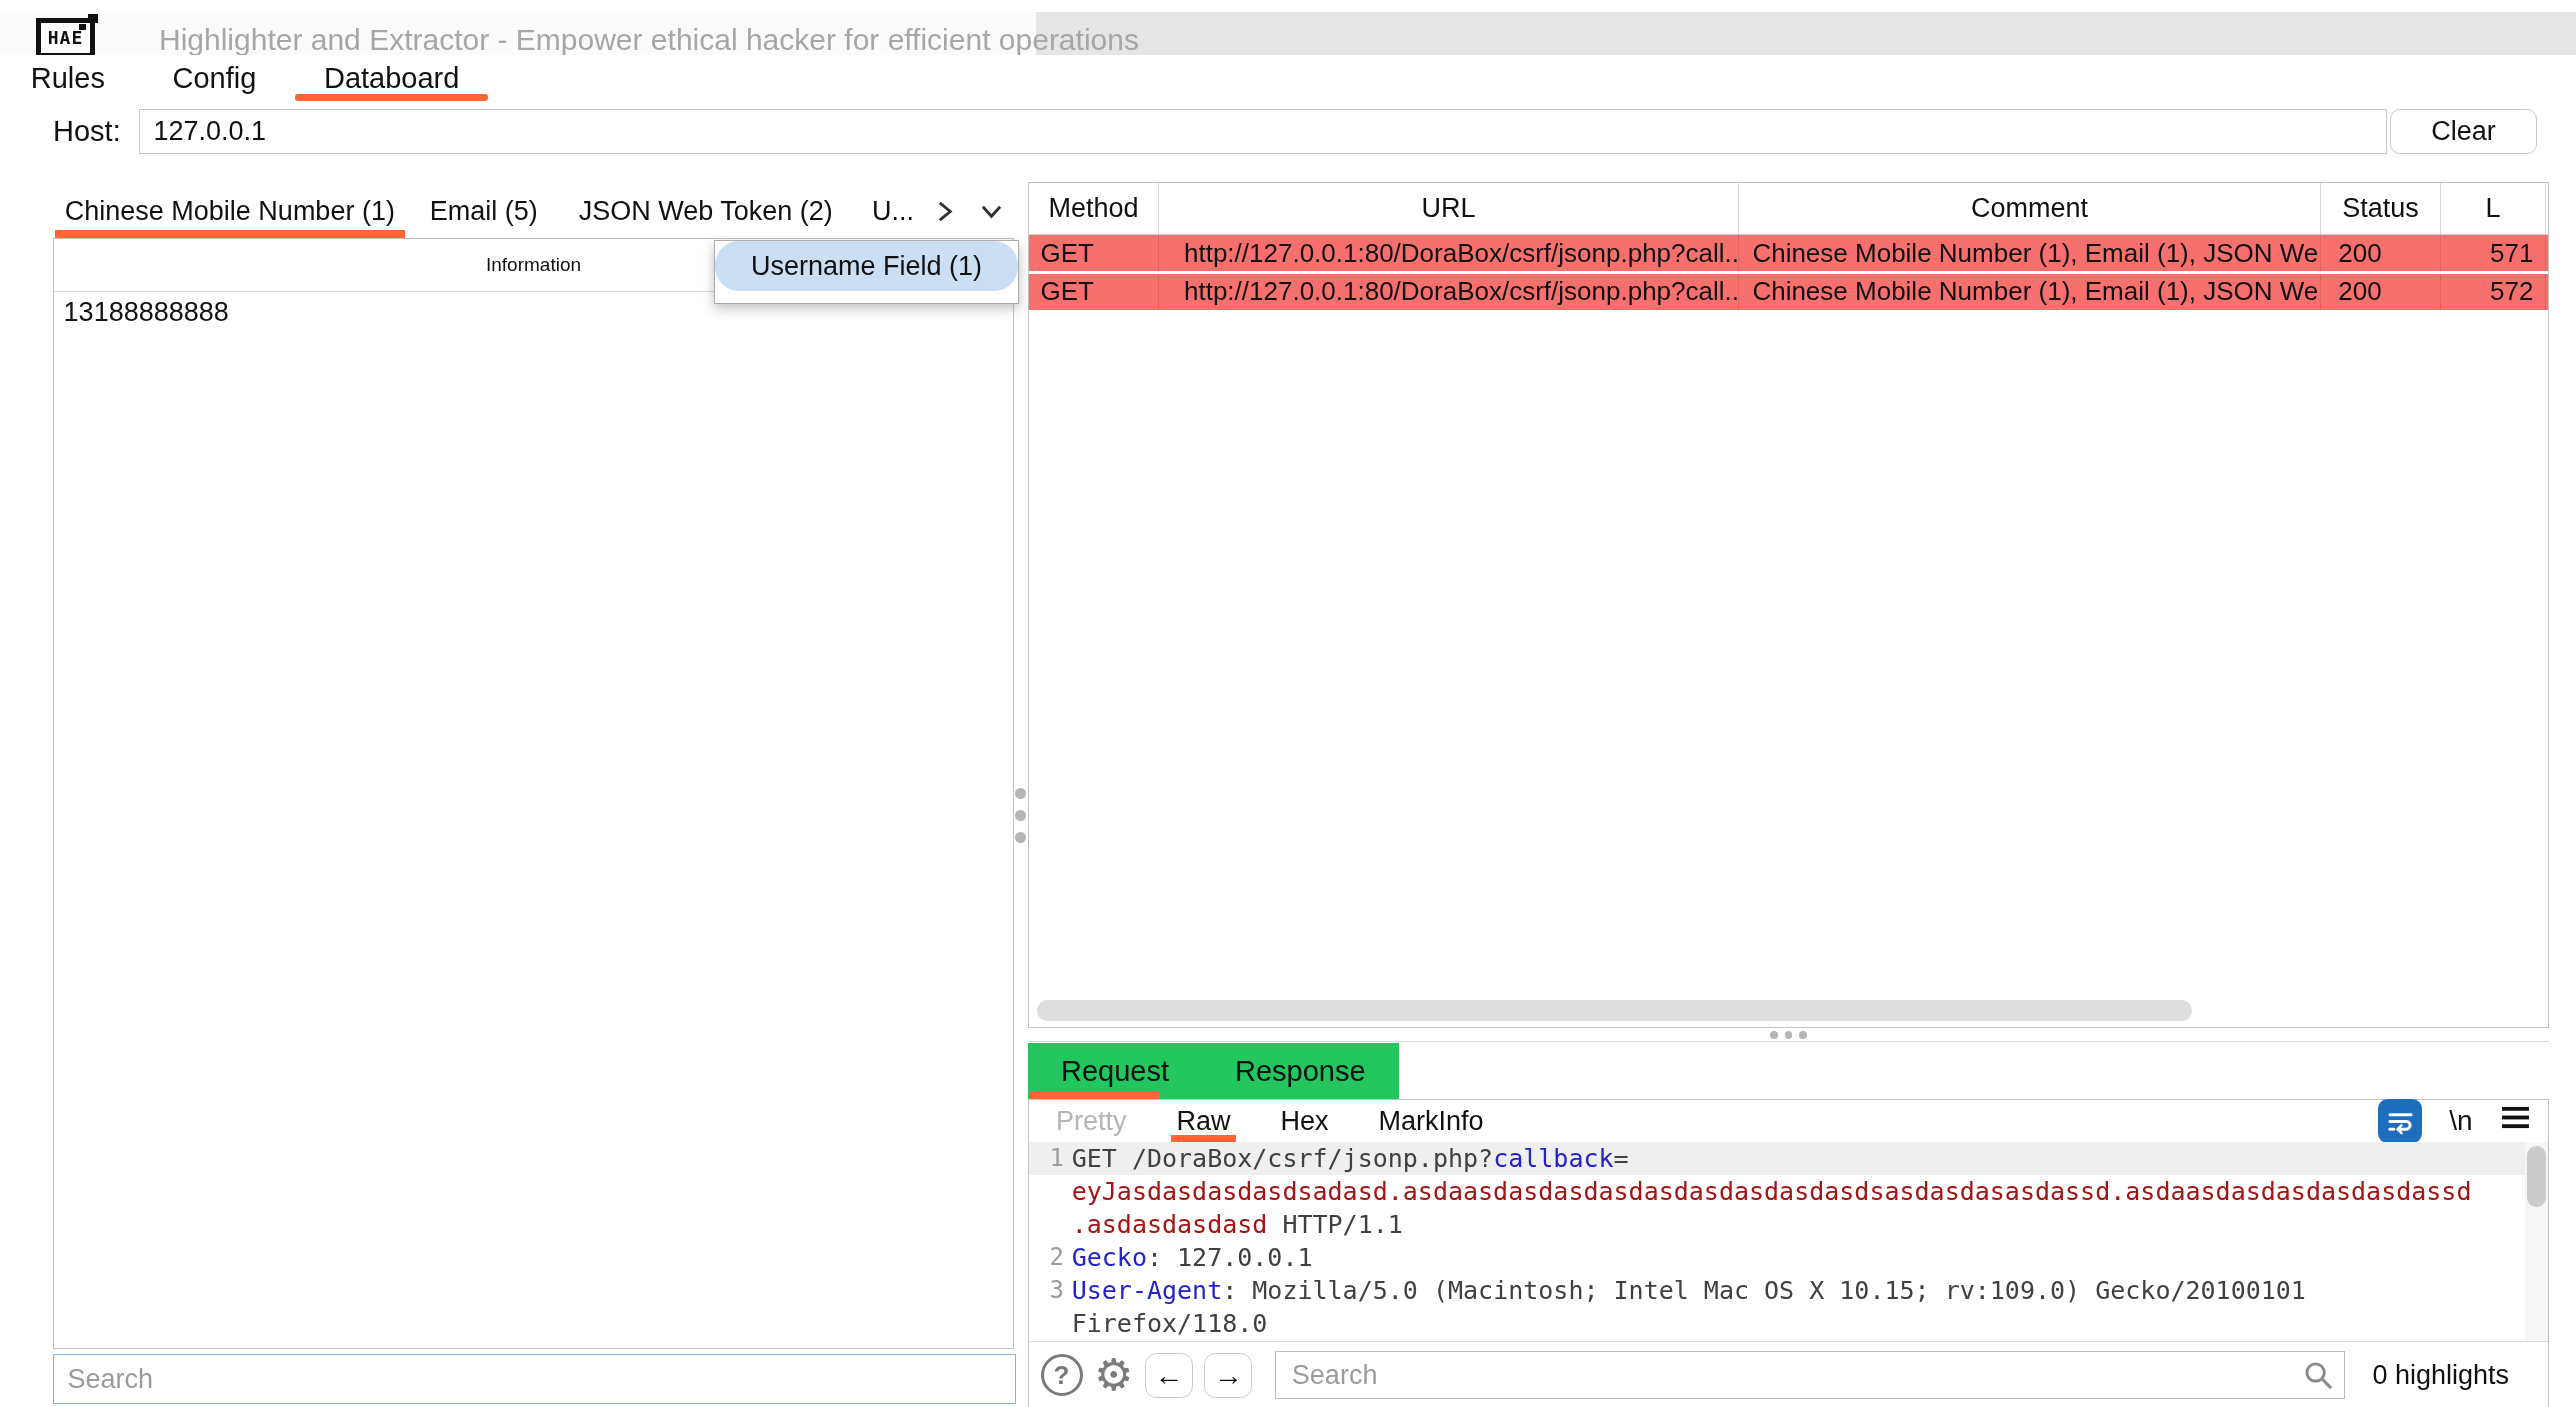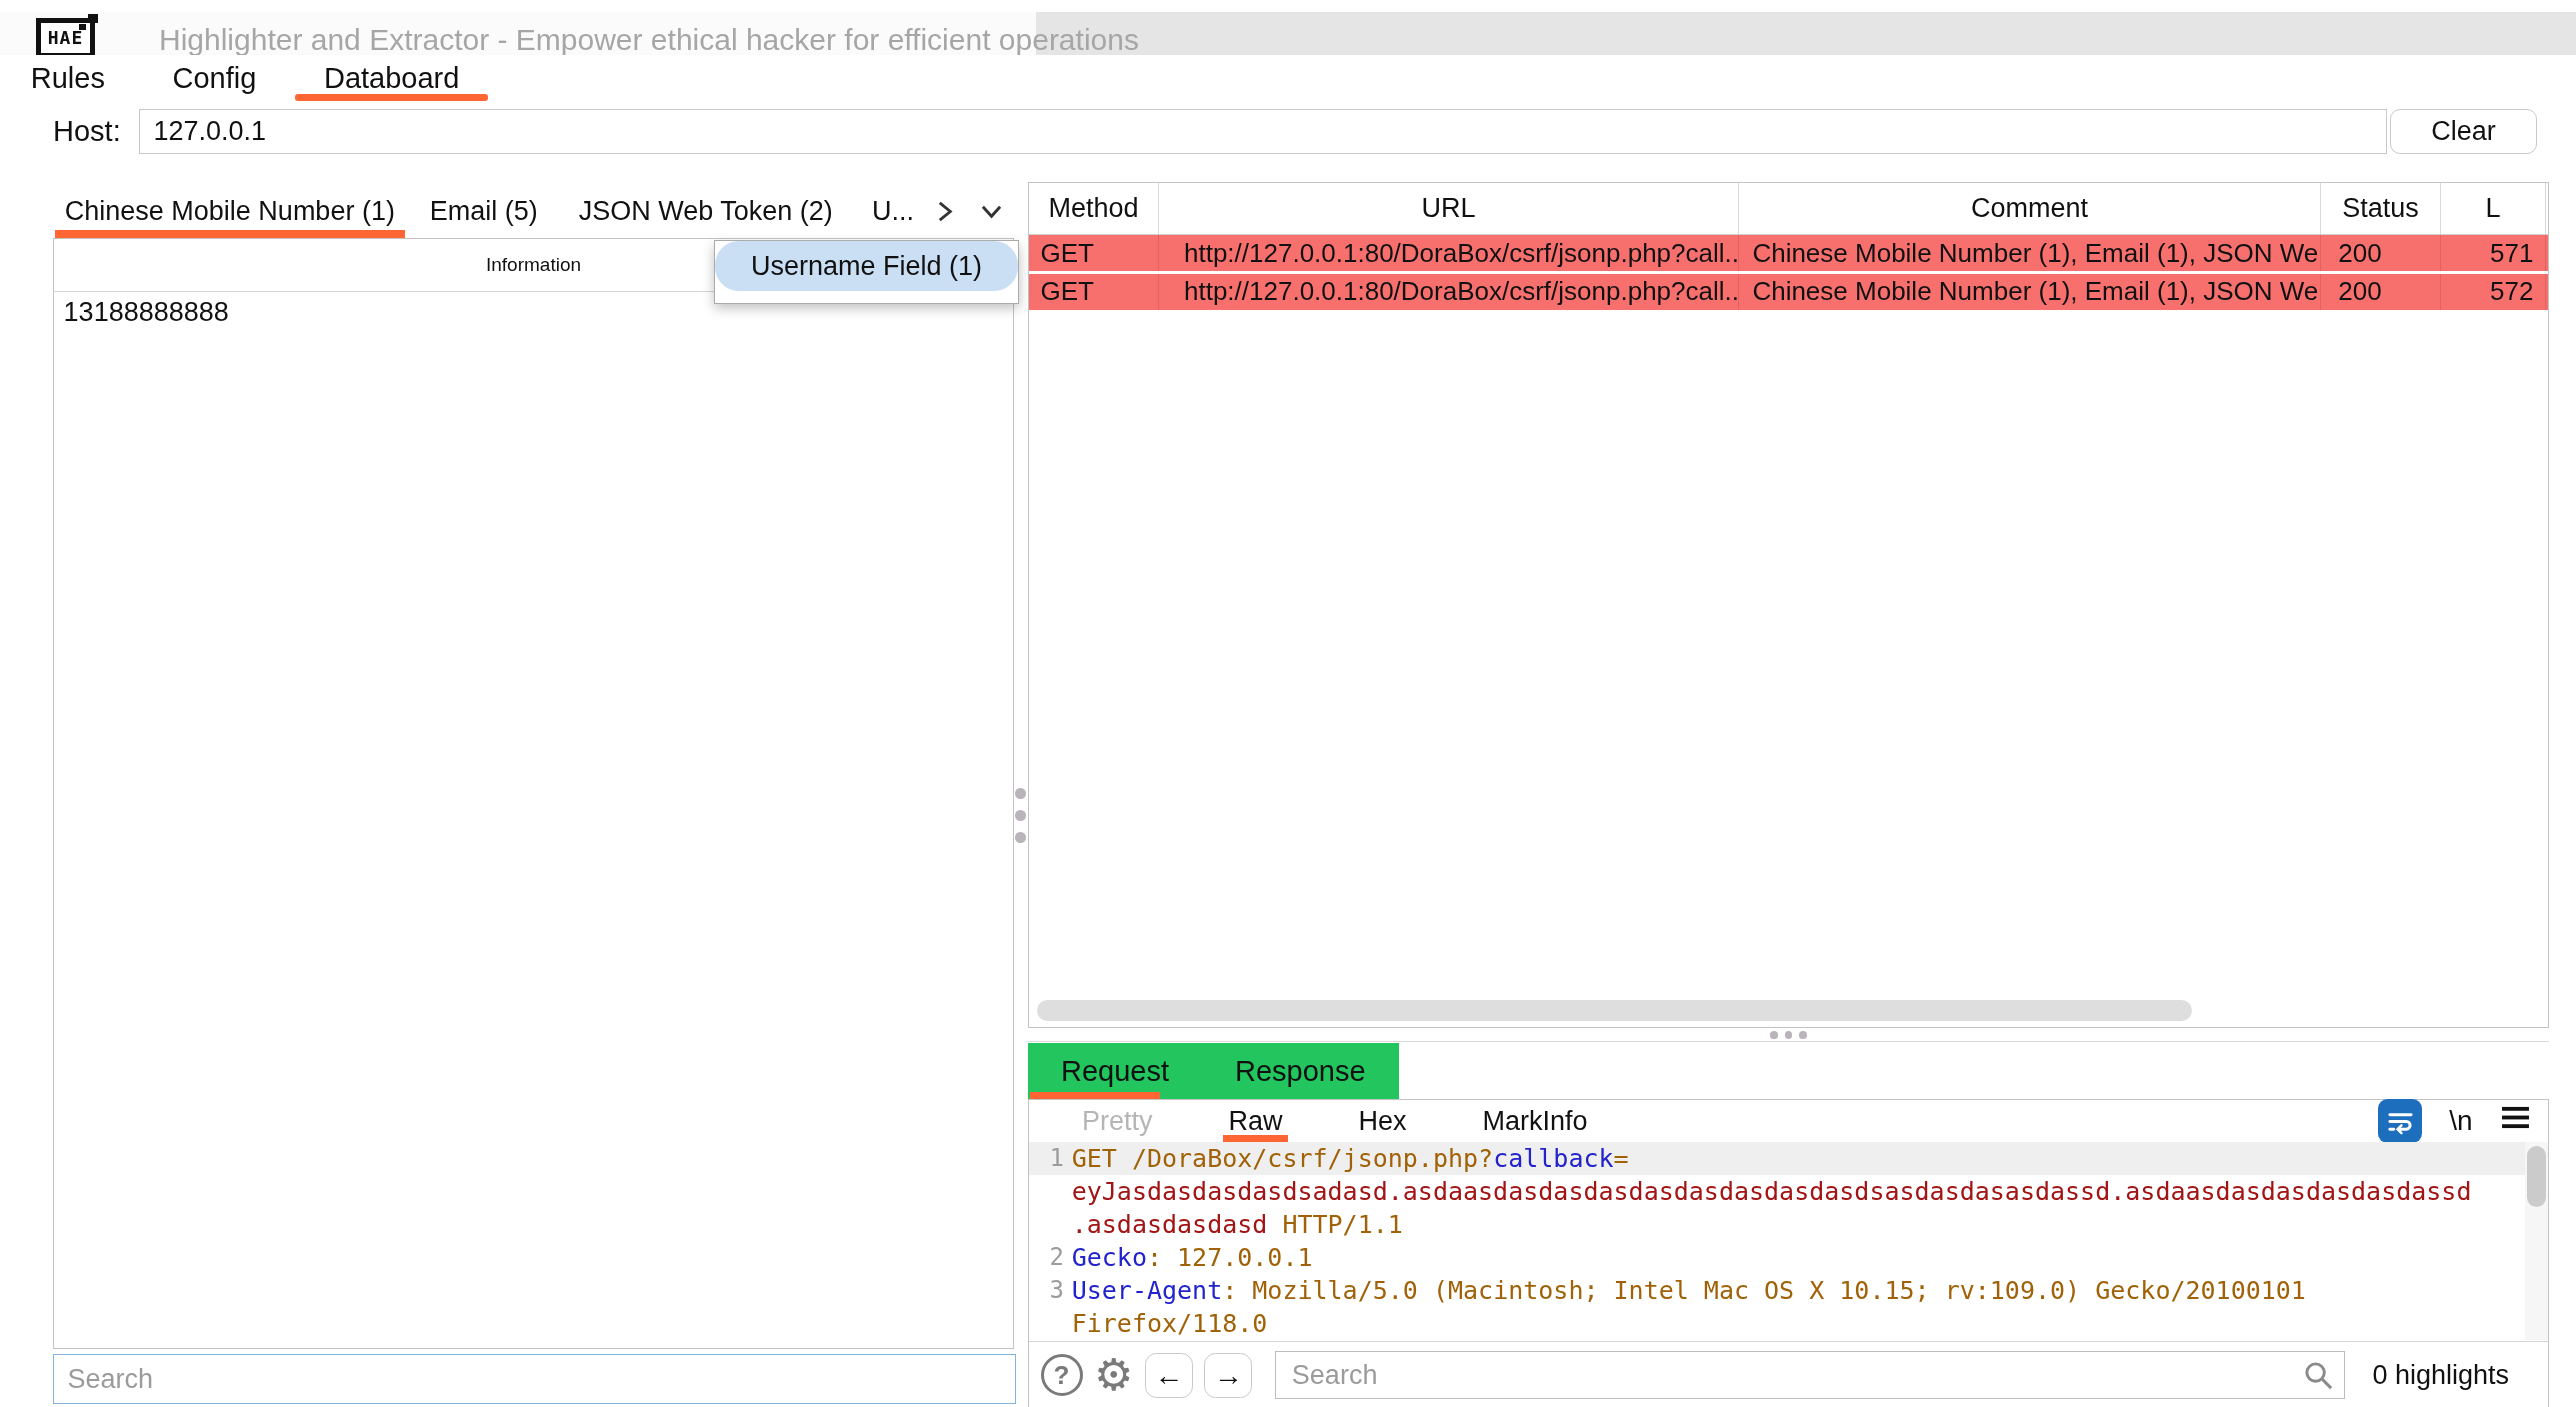--- a/index.html
+++ b/index.html
@@ -70,32 +70,32 @@
   .hsplit { position:absolute; left:1028px; top:1029px; width:1521px; height:12.5px; border-bottom:1px solid #d9d9d9;
             display:flex; align-items:center; justify-content:center; gap:6.7px; background:#fff; }
   .hsplit span { width:7.7px; height:7.7px; border-radius:50%; background:#b9b4ba; }
   
   .ed-tabs { position:absolute; left:1028px; top:1043px; height:56px; display:flex; }
   .ed-tab { position:relative; padding:0 33px; display:flex; align-items:center; font-size:29px; background:#22c55e; }
   .ed-tab.selected::after { content:""; position:absolute; left:1.9px; right:42px; bottom:0; height:6.7px; background:var(--accent); }
   
   .ed-box { position:absolute; left:1028px; top:1099px; width:1521px; height:309px; border:1px solid #c3c3c3; border-bottom:none; background:#fff; }
   .ed-subtabs { position:relative; height:42px; display:flex; align-items:center; padding-left:27px; gap:50px; font-size:27px; }
-  .ed-subtab { position:relative; height:100%; display:flex; align-items:center;margin-left:26px; }
+  .ed-subtab { position:relative; height:100%; display:flex; align-items:center; }
   .ed-subtab.disabled { color:#b5b5b5; }
   .ed-subtab.selected::after { content:""; position:absolute; left:-5.8px; right:-5.8px; bottom:0; height:6.7px; background:var(--accent); }
   .ed-subtab-icons { position:absolute; right:17.3px; top:0; height:100%; display:flex; align-items:center; gap:27px; }
   .wrap-btn { width:44px; height:44px; border-radius:9.6px; background:var(--wrapblue); display:flex; align-items:center; justify-content:center; border:none; }
   .nl-icon { font-size:28px; color:#111; font-family:"Liberation Sans",sans-serif; }
   .ed-content { position:relative; height:198px; overflow:hidden; }
   .ed-line { display:flex; height:33px; line-height:33px; font-family:"DejaVu Sans Mono",monospace; font-size:25px; white-space:pre; }
   .ed-line.current { background:#efefef; }
   .ed-gutter { width:35px; flex:none; text-align:right; color:#9c9c9c; font-size:24px; }
   .ed-text { padding-left:7.7px; }
-  .tok-plain { color:#a16207; } .tok-blue { color:var(--synkey); } .tok-red { color:var(--synval); }
+  .tok-plain { color:#404040; } .tok-blue { color:var(--synkey); } .tok-red { color:var(--synval); }
   .ed-vscroll { position:absolute; right:0; top:0; width:23px; height:198px; background:#f6f6f6; }
   .ed-vthumb { position:absolute; right:1.9px; top:3.8px; width:19px; height:61px; background:#cbcbcb; border-radius:9.6px; }
   
   .ed-toolbar { position:absolute; left:0; right:0; bottom:0; height:67px; border-top:1px solid #d6d6d6;
                 display:flex; align-items:center; padding-left:11.5px; background:#fff; }
   .help-icon { width:42px; height:42px; border:3.8px solid #7a7a7a; border-radius:50%; display:flex; align-items:center; justify-content:center;
                font-size:26px; font-weight:bold; color:#7a7a7a; flex:none; }
   .gear-icon { font-size:44px; color:#7a7a7a; margin-left:11.5px; line-height:1; flex:none; }
   .nav-btn { width:48px; height:45px; border:1.9px solid #c9c9c9; border-radius:11.5px; background:#fff; font-size:29px; color:#111;
              display:flex; align-items:center; justify-content:center; margin-left:11.5px; flex:none; }

